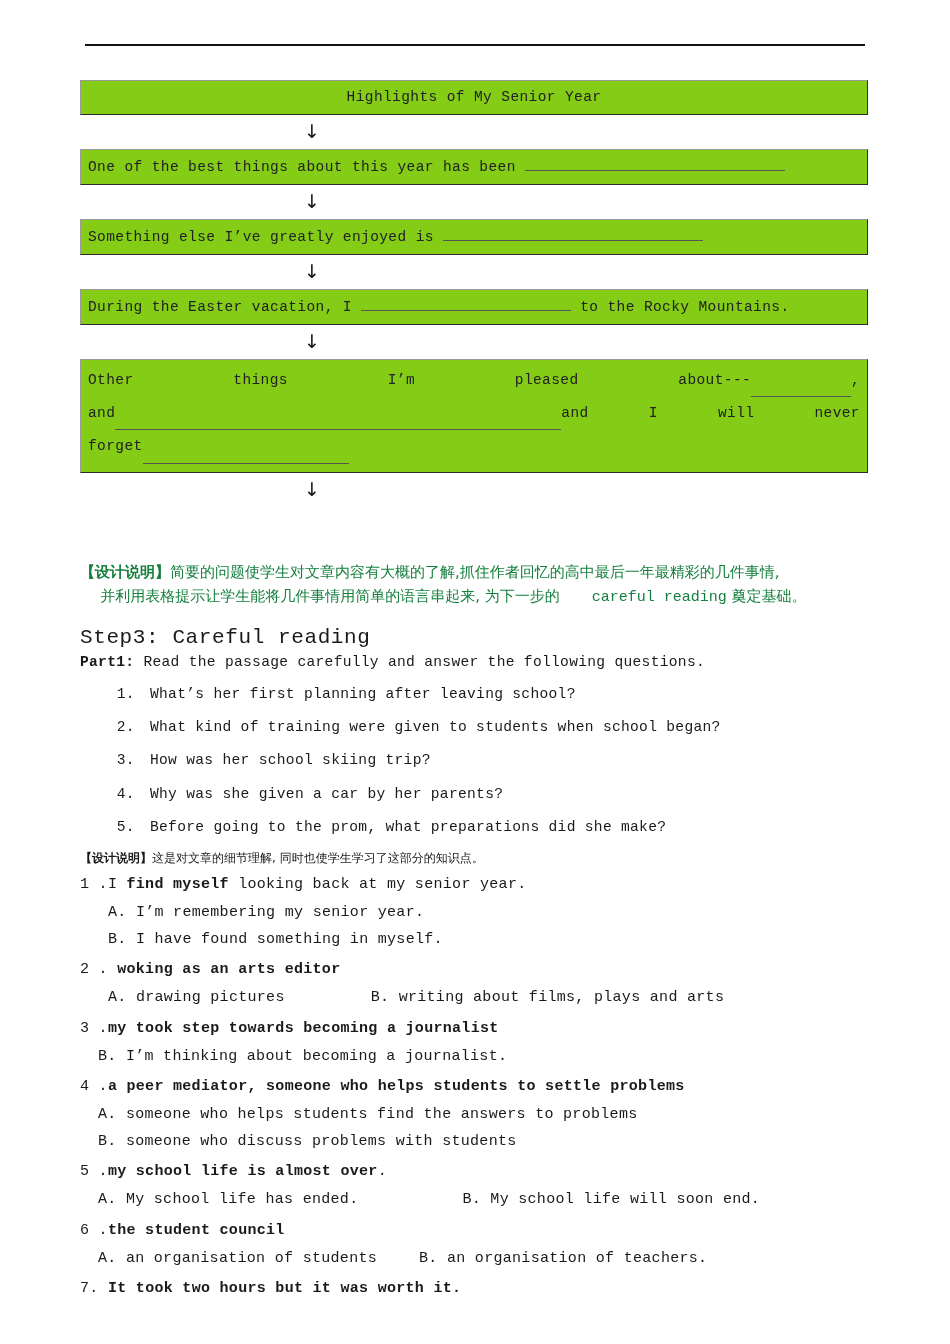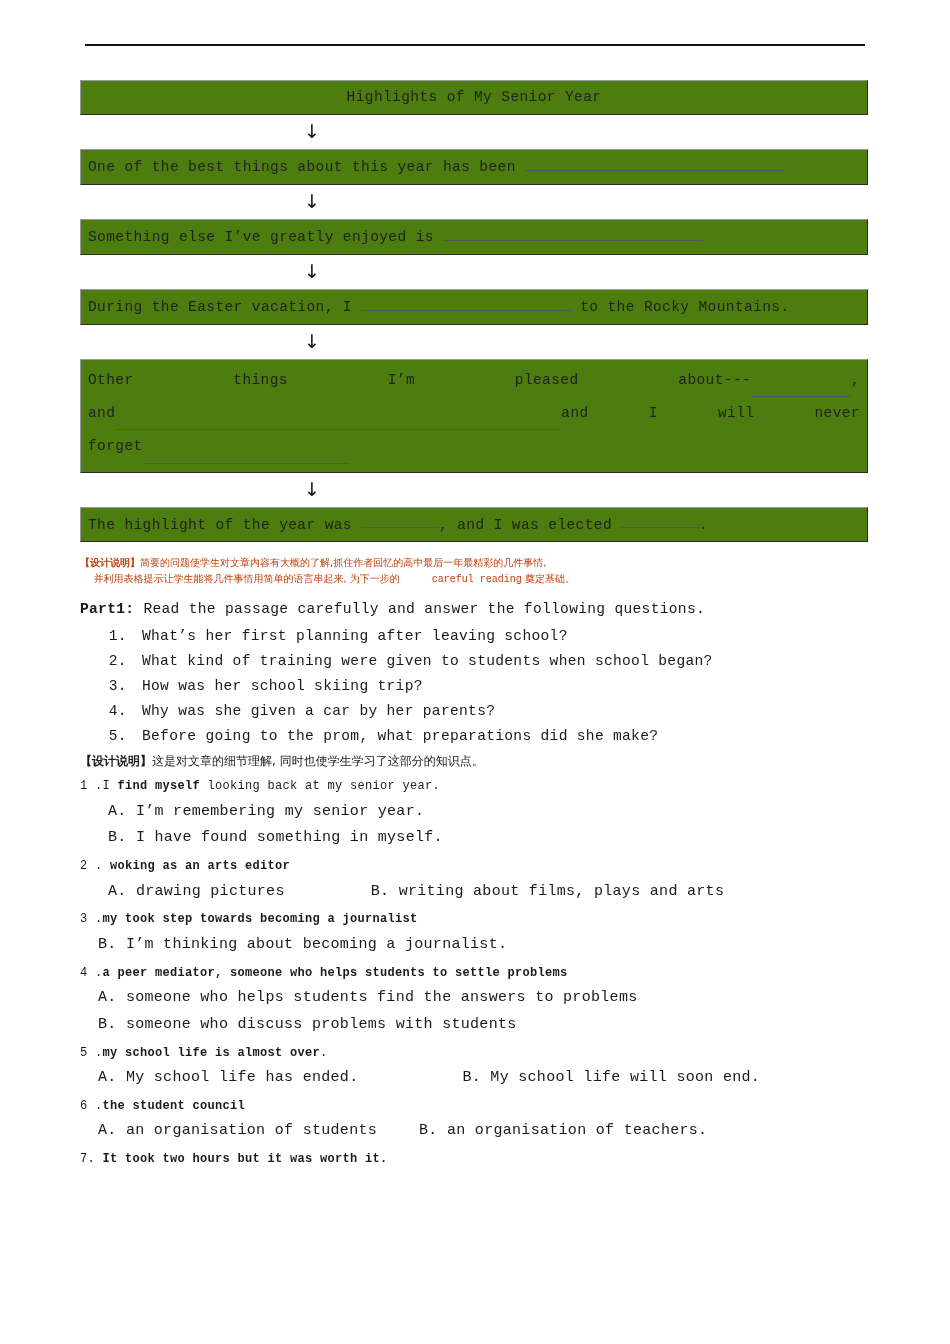--- a/index.html
+++ b/index.html
@@ -38,21 +38,21 @@
     left: 80px;
     top: 80px;
     width: 788px;
   }
   .fbox {
     box-sizing: border-box;
     border-top: 1px solid #9a9a9a;
     border-left: 1px solid #9a9a9a;
     border-right: 1px solid #2b2b2b;
     border-bottom: 1px solid #2b2b2b;
-    background: #4d7c0f;
+    background: #84cc16;
     padding: 5px 7px 6px 7px;
     font-size: 14.5px;
     line-height: 1.55;
     letter-spacing: 0.4px;
     color: #222;
   }
   .fbox.center {
     text-align: center;
   }
   .arrow-row {
@@ -112,23 +112,23 @@
 
   
   .body-area {
     position: absolute;
     left: 80px;
     top: 545px;
     width: 790px;
   }
   .cn-note {
     font-family: "DejaVu Sans", "Liberation Sans", sans-serif;
-    font-size: 10px;
+    font-size: 15px;
     line-height: 1.62;
-    color: #c2410c;
+    color: #15803d;
     text-align: justify;
   }
   .cn-note .tag {
     font-weight: bold;
   }
   .cn-note .indent2 {
     display: block;
     text-indent: 1.35em;
   }
   .cn-inline-en {
@@ -155,35 +155,35 @@
   }
   ol.qlist {
     margin: 2px 0 2px 0;
     padding-left: 56px;
     font-size: 14.6px;
     line-height: 1.72;
     letter-spacing: 0.3px;
   }
   ol.qlist li {
     padding-left: 6px;
-    margin: 0;
+    margin: 8px;
   }
   .cn-note2 {
     font-family: "DejaVu Sans", "Liberation Sans", sans-serif;
     font-size: 12px;
     line-height: 1.7;
     margin: 2px 0 1px 0;
   }
 
   
   .qblock {
     margin: 4px 0 0 0;
   }
   .qstem {
-    font-size: 12px;
+    font-size: 15px;
     line-height: 1.72;
     letter-spacing: 0.3px;
     margin: 0;
   }
   .qstem .bold { font-weight: bold; }
   .opts {
     margin: 2px 0 0 0;
     padding-left: 28px;
     font-size: 15px;
     line-height: 1.78;
@@ -271,31 +271,27 @@
         <span class="w">forget</span>
         <span class="fixline3"></span>
         <span class="sp"></span>
       </div>
     </div>
 
     <div class="arrow-row">
       <span class="arrow-glyph">↓</span>
     </div>
 
-    <div class="fbox">
-      <span>The highlight of the year was</span>
-      <span class="blank b-xs"></span><span>, and I was elected</span>
-      <span class="blank b-xs"></span><span>.</span>
-    </div>
   </div>
 
   <div class="body-area">
 
     <p class="cn-note"><span class="tag">【设计说明】</span><span>简要的问题使学生对文章内容有大概的了解,抓住作者回忆的高中最后一年最精彩的几件事情,</span><span class="indent2"><span>并利用表格提示让学生能将几件事情用简单的语言串起来, 为下一步的</span><span class="cn-inline-en">careful reading</span><span> 奠定基础。</span></span></p>
 
+    <h2 class="step">Step3: Careful reading</h2>
 
     <p class="partline"><span class="lbl">Part1:</span><span> Read the passage carefully and answer the following questions.</span></p>
 
     <ol class="qlist">
       <li><span>What’s her first planning after leaving school?</span></li>
       <li><span>What kind of training were given to students when school began?</span></li>
       <li><span>How was her school skiing trip?</span></li>
       <li><span>Why was she given a car by her parents?</span></li>
       <li><span>Before going to the prom, what preparations did she make?</span></li>
     </ol>

